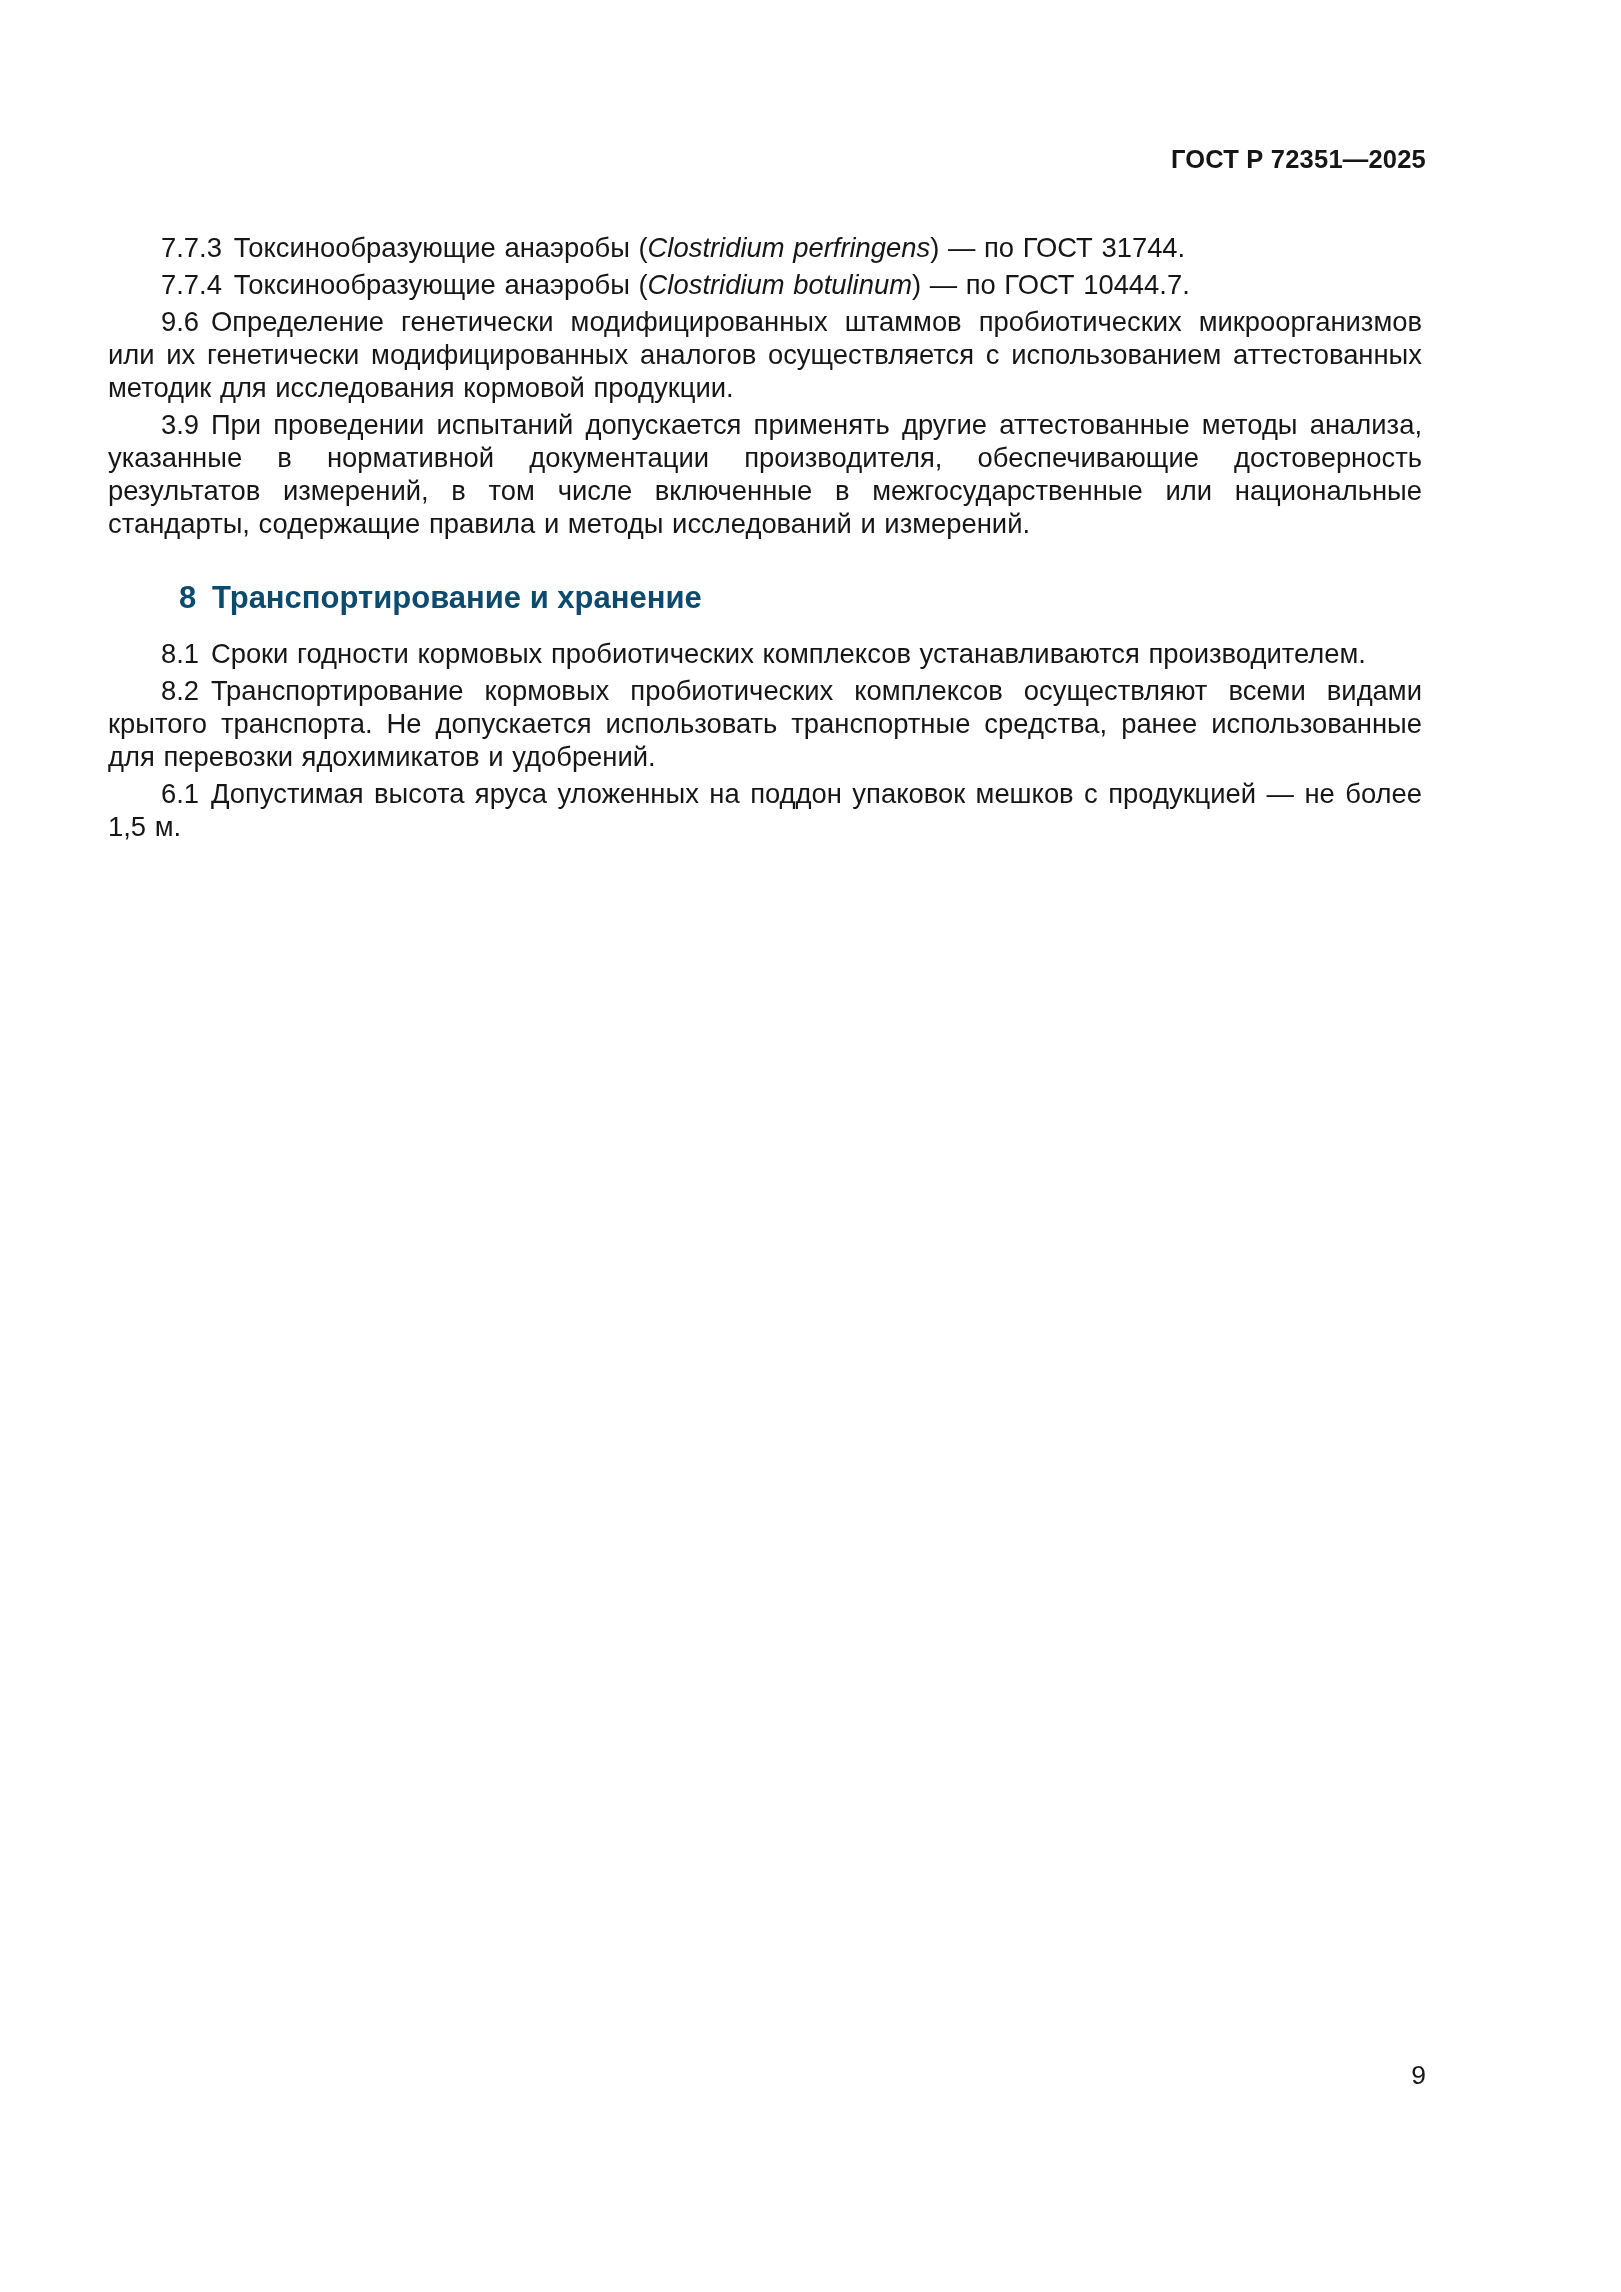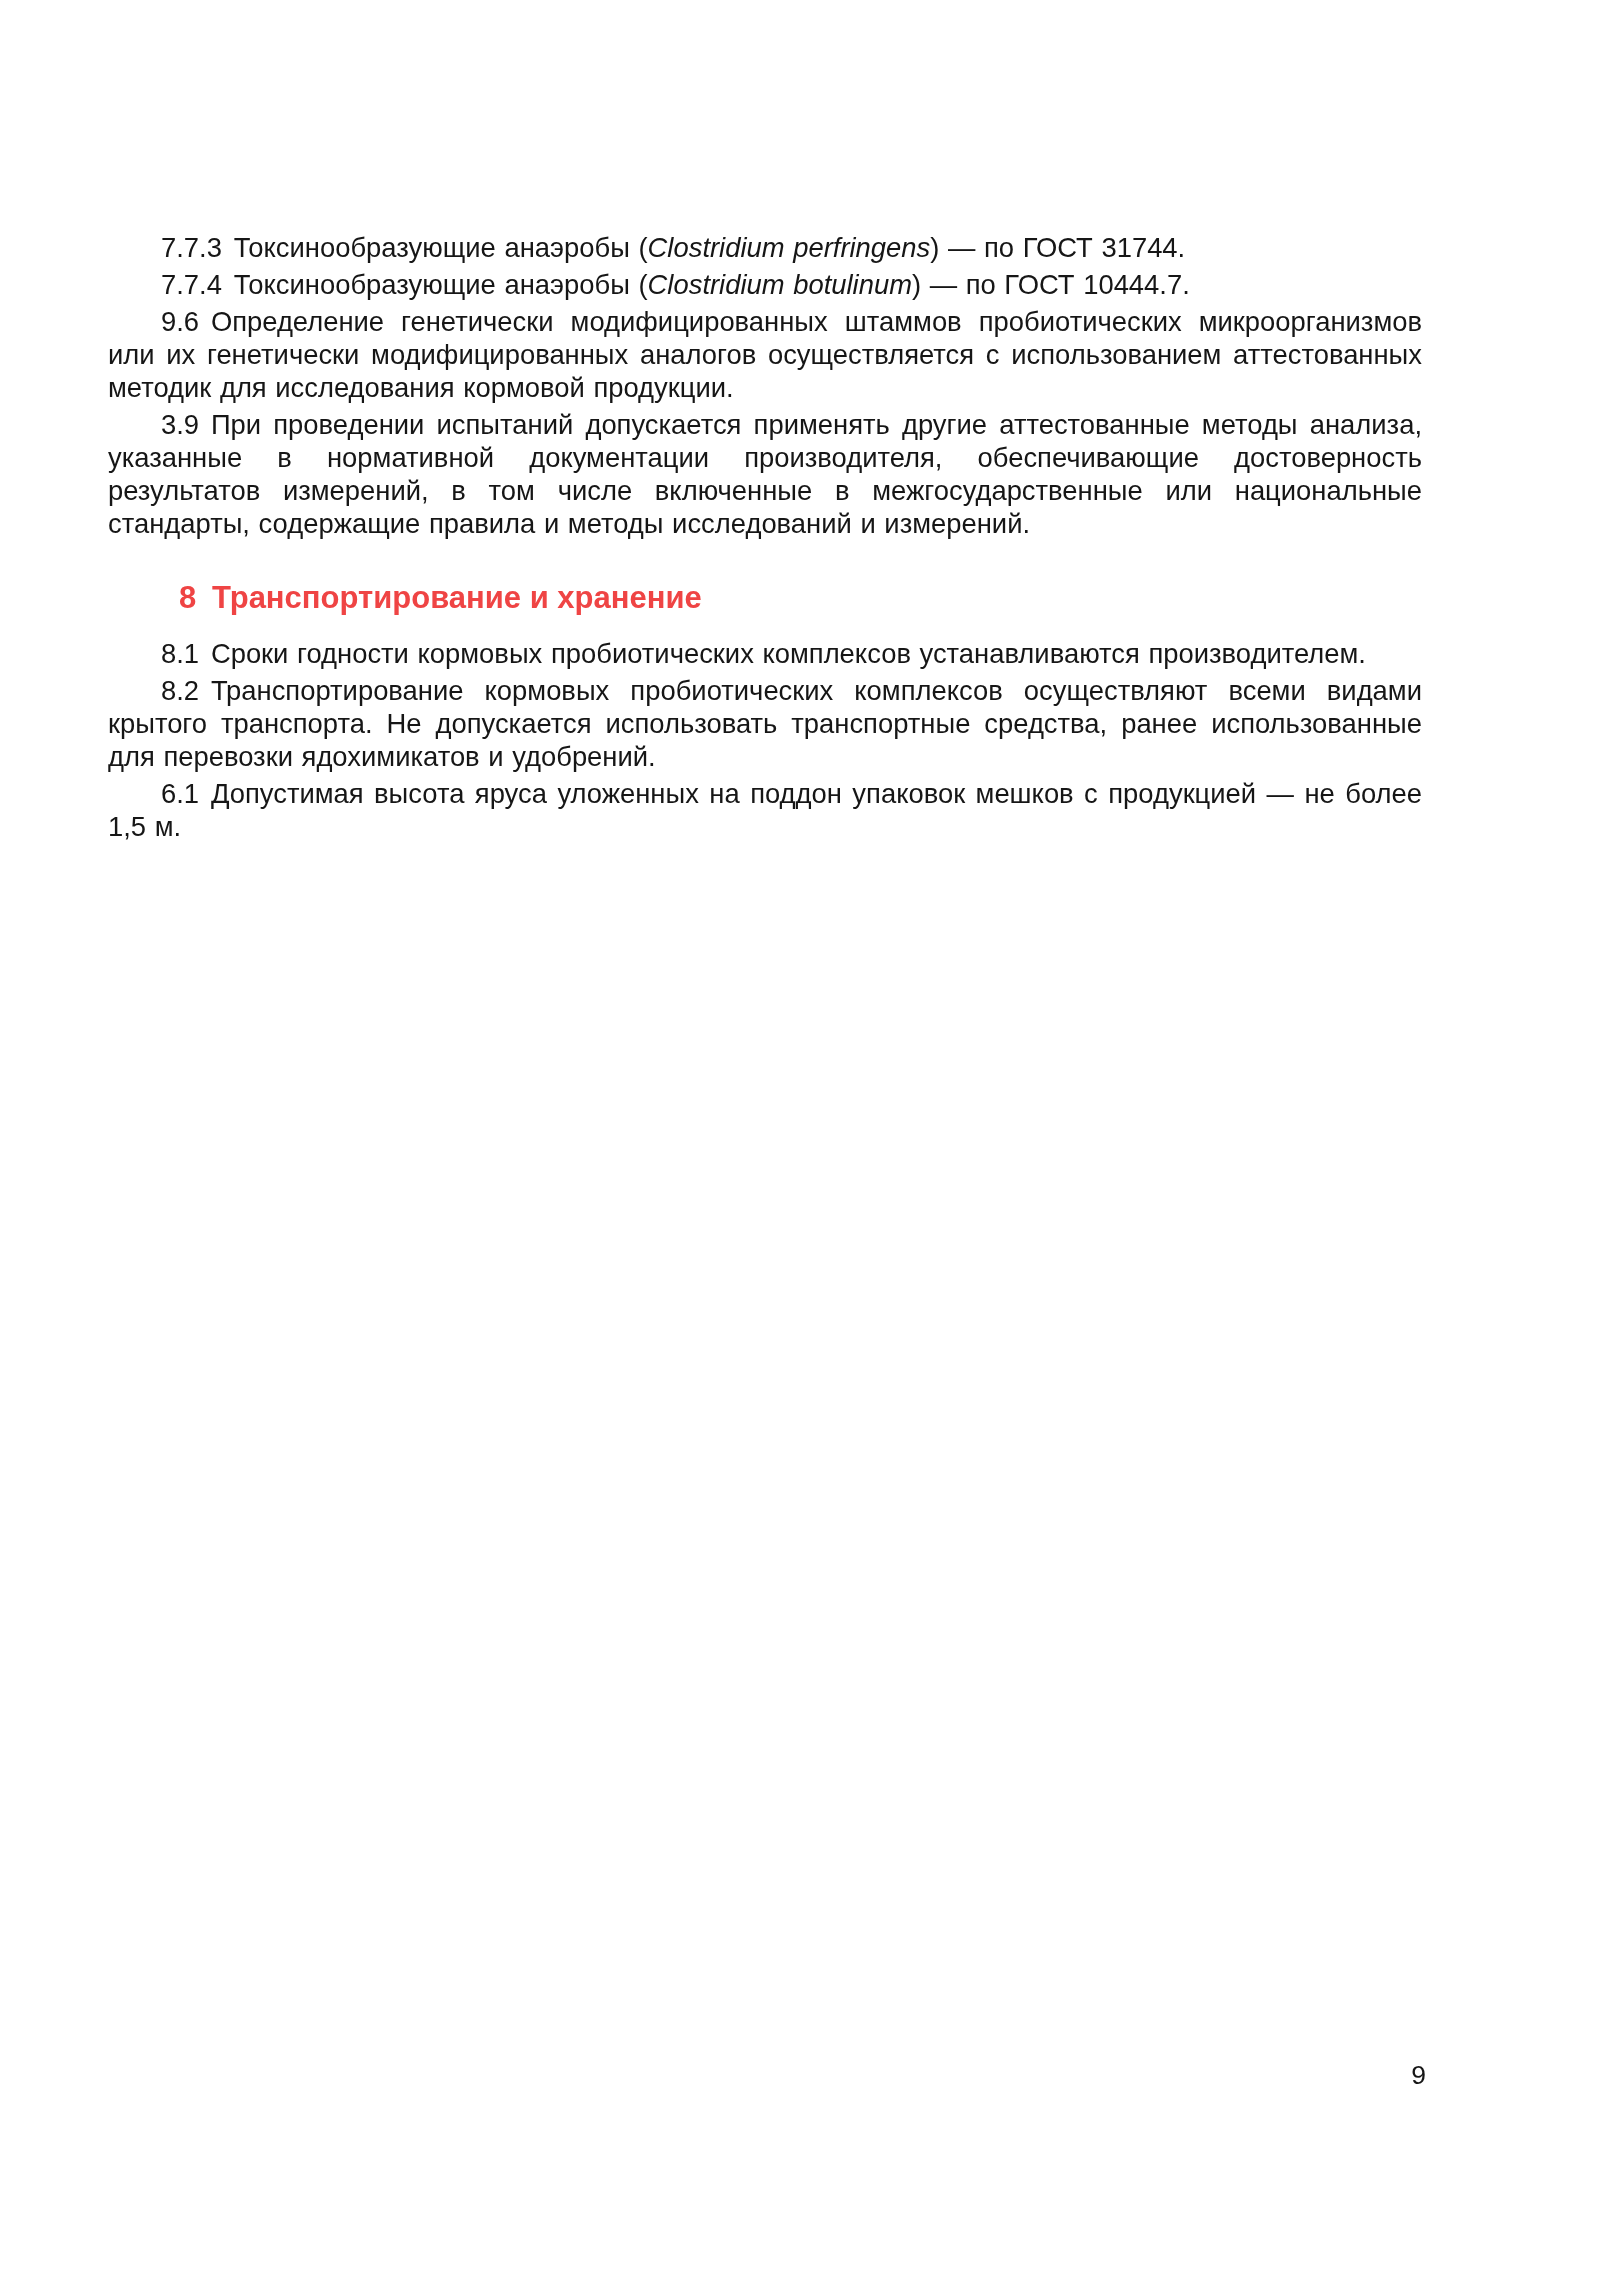--- a/index.html
+++ b/index.html
@@ -44,39 +44,40 @@
     margin-right: 11.8px;
   }
   .species {
     font-style: italic;
   }
   h2.section-heading {
     margin: 39px 0 19.6px 75px;
     font-size: 31px;
     line-height: 38px;
     font-weight: bold;
-    color: #ef4444;
+    color: #0c4a6e;
   }
   h2.section-heading .num {
     margin-right: 15.7px;
   }
   .page-number {
     position: absolute;
     top: 2060px;
     left: 104px;
     width: 1322px;
     text-align: right;
     font-size: 26.5px;
   }
 </style>
 </head>
 <body>
 
 <div class="page">
 
+  <div class="doc-header">ГОСТ Р 72351—2025</div>
 
   <div class="content">
 
     <p class="body"><span class="num">7.7.3</span><span>Токсинообразующие анаэробы (</span><span class="species">Clostridium perfringens</span><span>) — по ГОСТ 31744.</span></p>
 
     <p class="body"><span class="num">7.7.4</span><span>Токсинообразующие анаэробы (</span><span class="species">Clostridium botulinum</span><span>) — по ГОСТ 10444.7.</span></p>
 
     <p class="body"><span class="num">9.6</span><span>Определение генетически модифицированных штаммов пробиотических микроорганизмов или их генетически модифицированных аналогов осуществляется с использованием аттестованных методик для исследования кормовой продукции.</span></p>
 
     <p class="body"><span class="num">3.9</span><span>При проведении испытаний допускается применять другие аттестованные методы анализа, указанные в нормативной документации производителя, обеспечивающие достоверность результатов измерений, в том числе включенные в межгосударственные или национальные стандарты, содержащие правила и методы исследований и измерений.</span></p>

